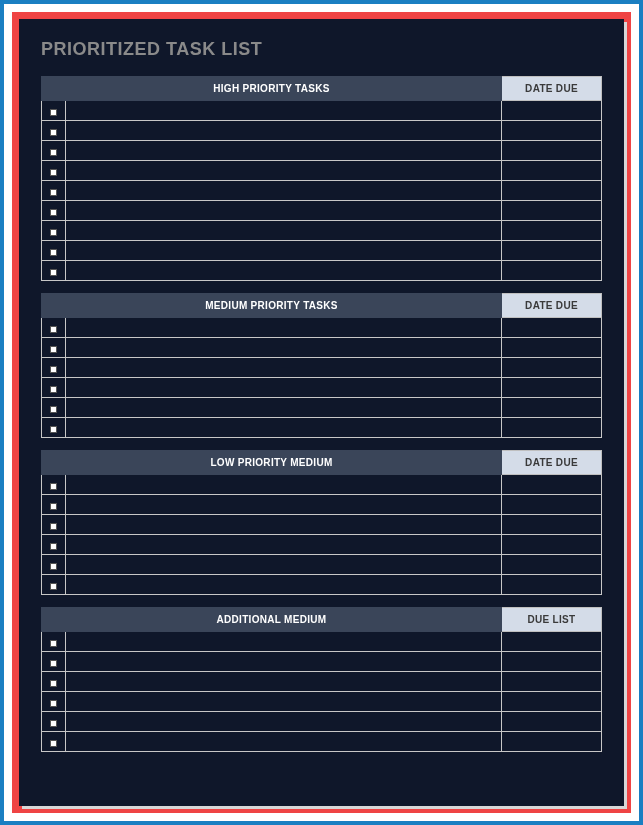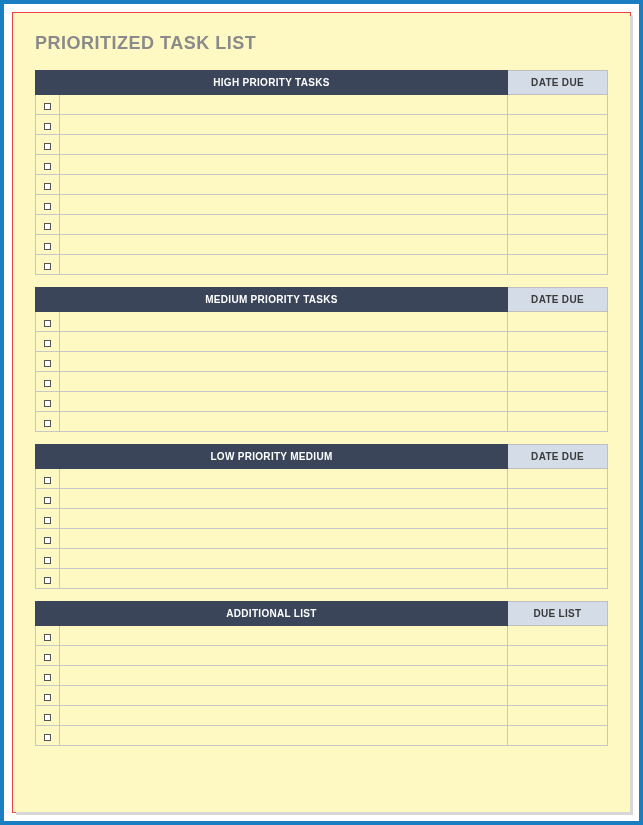--- a/index.html
+++ b/index.html
@@ -13,22 +13,22 @@
       width: 643px;
       height: 825px;
     }
     .outer-border {
       border: 4px solid #1a7fc2;
       padding: 8px;
       background: #fff;
       height: 100%;
     }
     .inner-border {
-      border: 1px solid #ef4444;
-      background: #fef9c3;
+      border: 7px solid #ef4444;
+      background: #0f172a;
       height: 100%;
       padding: 20px 22px;
       position: relative;
     }
     .inner-border::after {
       content: "";
       position: absolute;
       right: -3px;
       top: 3px;
       bottom: -3px;
@@ -240,21 +240,21 @@
             <tr>
               <td class="checkbox-cell"><span class="checkbox"></span></td>
               <td class="task-cell"></td>
               <td class="date-cell"></td>
             </tr>
           </tbody>
         </table>
         <table>
           <thead>
             <tr>
-              <th class="task-header" colspan="2">ADDITIONAL LIST</th>
+              <th class="task-header" colspan="2">ADDITIONAL MEDIUM</th>
               <th class="date-header">DUE LIST</th>
             </tr>
           </thead>
           <tbody>
             <tr>
               <td class="checkbox-cell"><span class="checkbox"></span></td>
               <td class="task-cell"></td>
               <td class="date-cell"></td>
             </tr>
             <tr>

